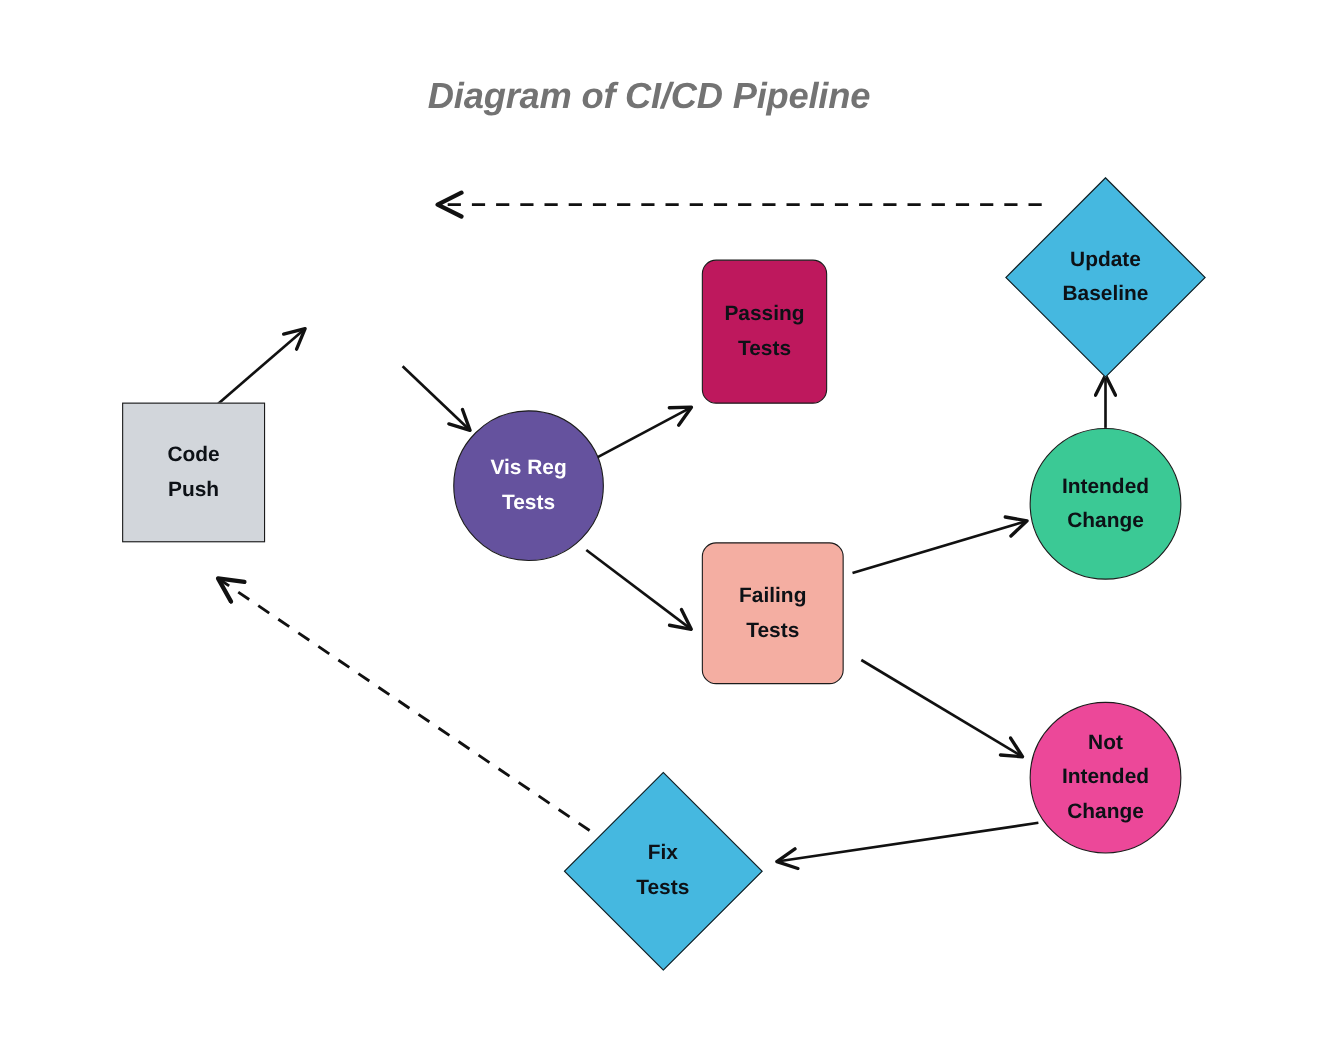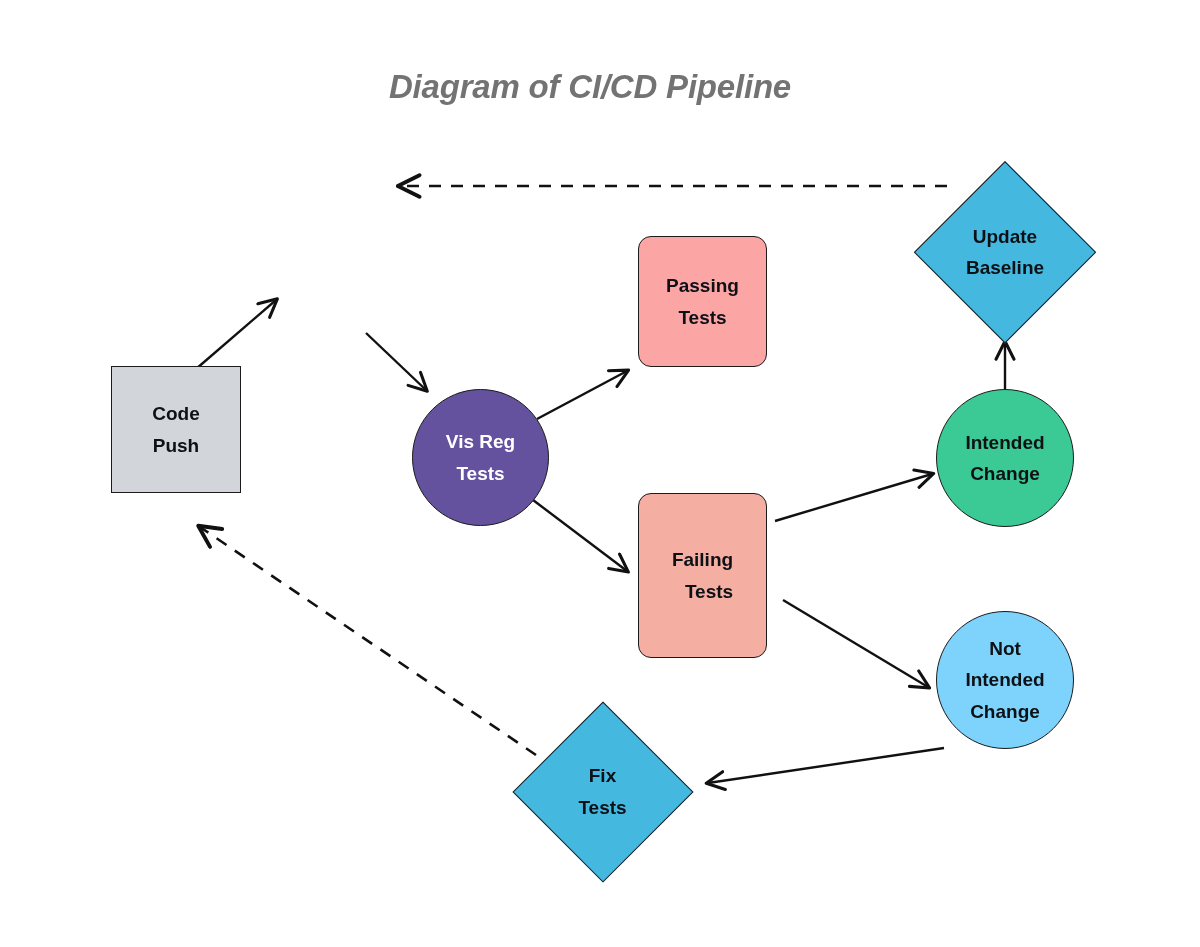--- a/index.html
+++ b/index.html
@@ -119,41 +119,41 @@
 
     <path d="M 536 755 L 200 527" fill="none" stroke="#111111" stroke-width="2.6" stroke-dasharray="12 10" marker-end="url(#arrow-dashed)"></path>
   </svg>
 
   <div class="node rect" style="left:111px; top:366px; width:130px; height:127px; background:#d2d6db;">
     <span class="label">Code
 Push</span>
   </div>
 
 
-  <div class="node circle" style="left:412px; top:389px; width:137px; height:137px; background:#65529e;">
+  <div class="node circle" style="left:412px; top:373px; width:137px; height:137px; background:#65529e;">
     <span class="label label-light">Vis Reg
 Tests</span>
   </div>
 
-  <div class="node round" style="left:638px; top:236px; width:129px; height:131px; background:#fca5a5;">
+  <div class="node round" style="left:638px; top:236px; width:114px; height:131px; background:#be185d;">
     <span class="label">Passing
 Tests</span>
   </div>
 
-  <div class="node round" style="left:638px; top:493px; width:129px; height:165px; background:#f4aea2;text-align:right;">
+  <div class="node round" style="left:638px; top:493px; width:129px; height:129px; background:#f4aea2;">
     <span class="label">Failing
 Tests</span>
   </div>
 
   <div class="node circle" style="left:936px; top:389px; width:138px; height:138px; background:#3bc995;">
     <span class="label">Intended
 Change</span>
   </div>
 
-  <div class="node circle" style="left:936px; top:611px; width:138px; height:138px; background:#7dd3fc;">
+  <div class="node circle" style="left:936px; top:638px; width:138px; height:138px; background:#ec4899;">
     <span class="label">Not
 Intended
 Change</span>
   </div>
 
   <div class="node diamond" style="left:914px; top:161px; width:182px; height:182px;">
     <span class="dshape" style="background:#45b8e0;"></span>
     <span class="label">Update
 Baseline</span>
   </div>

